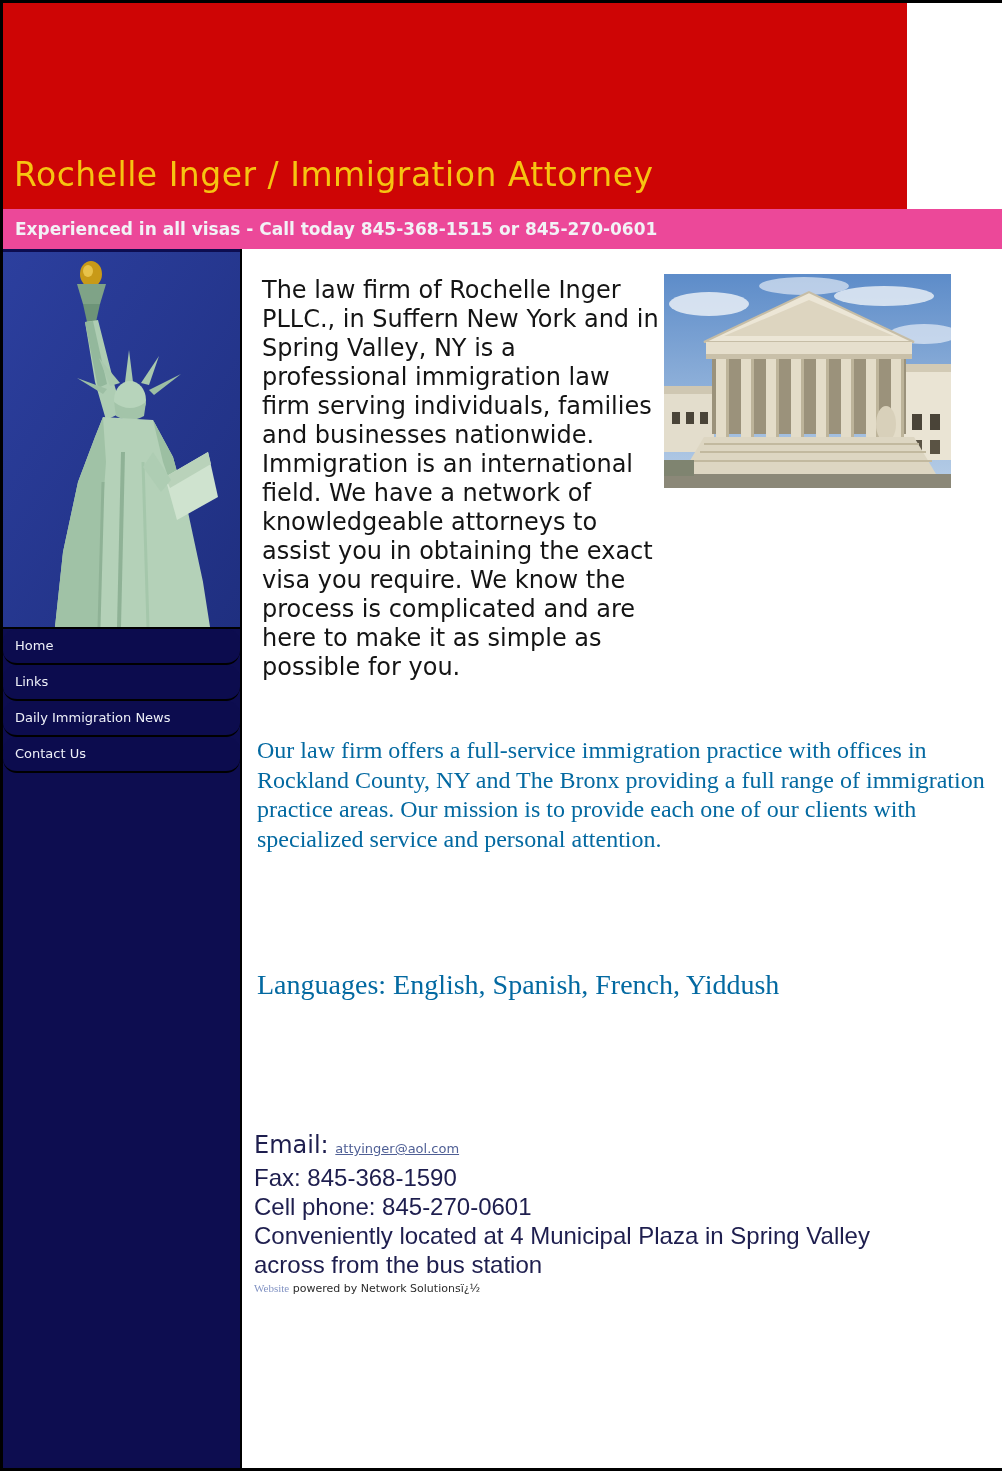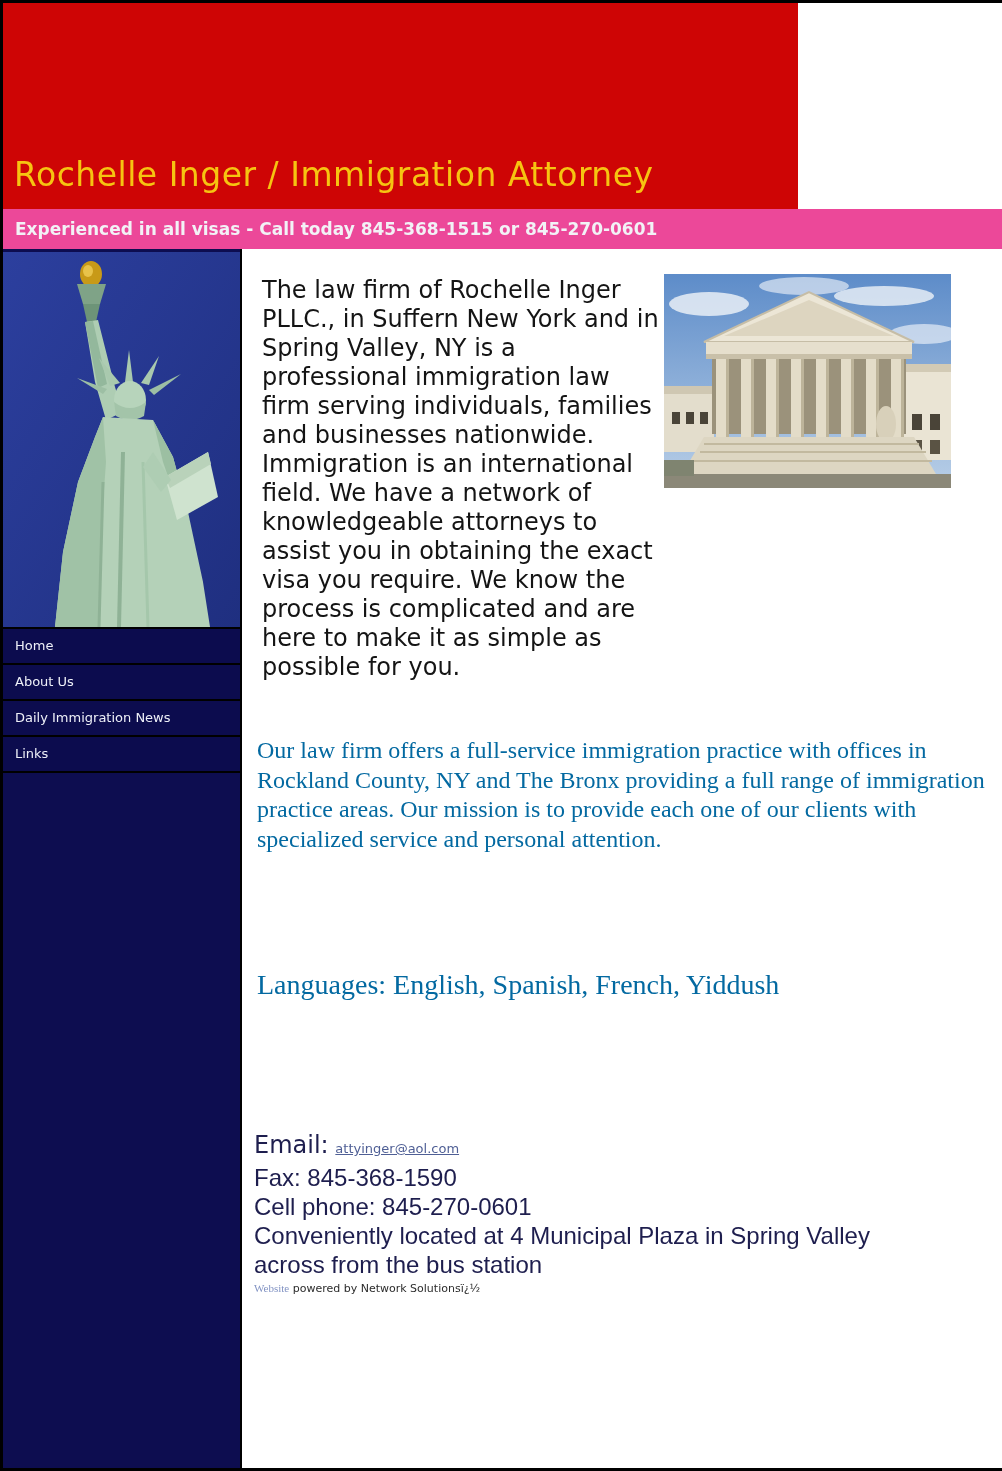--- a/index.html
+++ b/index.html
@@ -8,21 +8,21 @@
     width:1002px; height:1471px; position:relative; overflow:hidden;
     font-family:"DejaVu Sans", sans-serif;
   }
   
   .border-top   { position:absolute; left:0; top:0; width:1002px; height:3px; background:#000; }
   .border-left  { position:absolute; left:0; top:0; width:3px; height:1471px; background:#000; }
   .border-bottom{ position:absolute; left:0; top:1468px; width:1002px; height:3px; background:#000; }
 
   
   .masthead {
-    position:absolute; left:3px; top:3px; width:795px; height:206px;
+    position:absolute; left:3px; top:3px; width:904px; height:206px;
     background:#ce0505;
   }
   .masthead h1 {
     position:absolute; left:11px; top:152px;
     font-size:33px; font-weight:400; color:#f6c411; letter-spacing:0.5px;
     font-family:"DejaVu Sans", sans-serif;
   }
 
   
   .phonebar {
@@ -38,20 +38,21 @@
     background:#0d0d50; border-right:2px solid #000;
   }
   .statue-wrap { position:absolute; left:0; top:3px; width:237px; height:375px; }
   .nav { position:absolute; left:0; top:378px; width:237px; border-top:2px solid #000; }
   .nav-item {
     height:36px; line-height:34px; padding-left:12px;
     border-bottom:2px solid #000;
     color:#eef0f8; font-size:13px; cursor:pointer;
     background:#0c0c4e;
     font-family:"DejaVu Sans", sans-serif;
+    border-radius:14px;
   }
 
   
   .main {
     position:absolute; left:252px; top:249px; width:758px; height:950px;
     background:#ffffff;
   }
   .court-wrap { position:absolute; left:412px; top:25px; width:287px; height:214px; }
 
   .intro {
@@ -137,27 +138,27 @@
       <path d="M162,225 L205,200 L208,212 L167,236 Z" fill="#b9d2ba"></path>
 
       <path d="M150,200 L168,228 L158,240 L140,215 Z" fill="#aecdb3"></path>
     </svg>
   </div>
   <div class="nav">
     <div class="nav-item">
       <span>Home</span>
     </div>
     <div class="nav-item">
-      <span>About Us</span>
+      <span>Links</span>
     </div>
     <div class="nav-item">
       <span>Daily Immigration News</span>
     </div>
     <div class="nav-item">
-      <span>Links</span>
+      <span>Contact Us</span>
     </div>
   </div>
 </div>
 
 <div class="main">
   <div class="court-wrap">
     <svg width="287" height="214" viewBox="0 0 287 214" xmlns="http://www.w3.org/2000/svg">
       <defs>
         <linearGradient id="sky2" x1="0" y1="0" x2="0" y2="1">
           <stop offset="0" stop-color="#5d8cc9"></stop>

